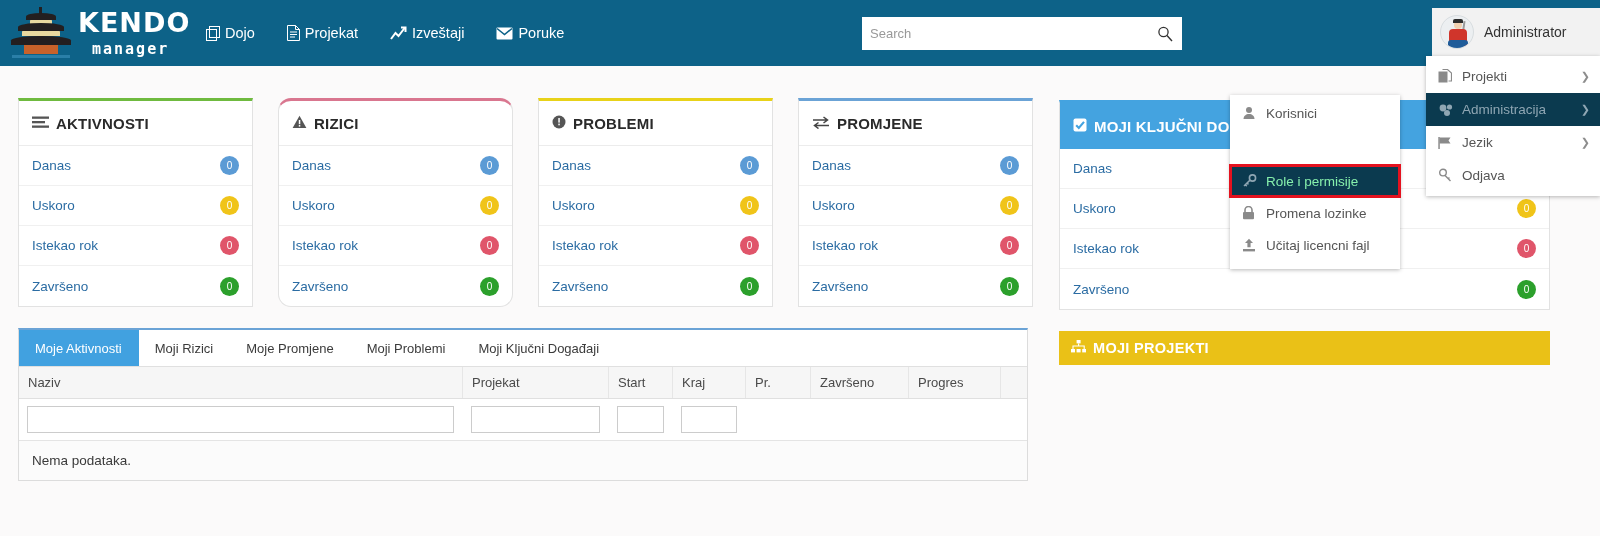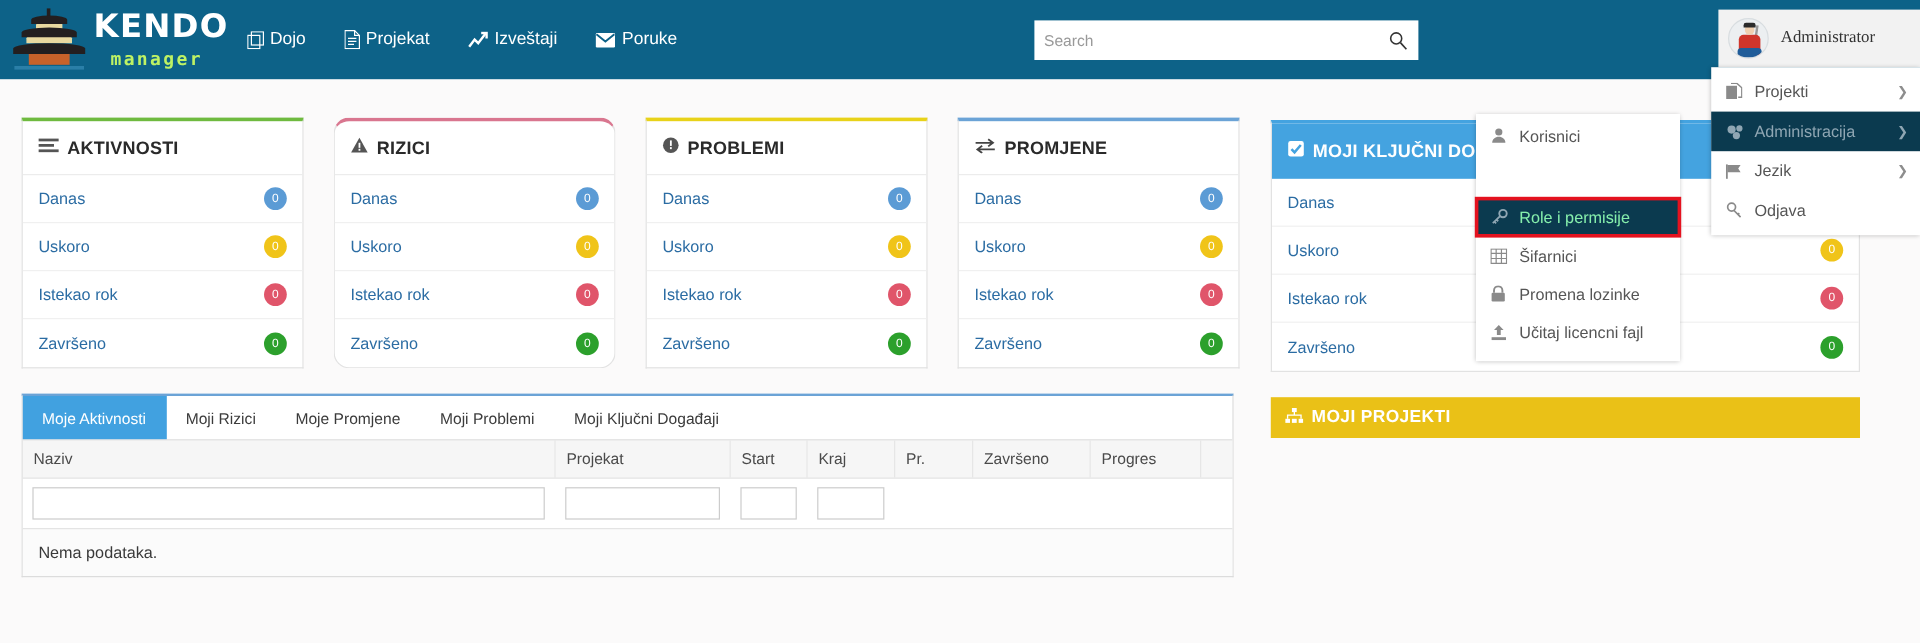--- a/index.html
+++ b/index.html
@@ -36,21 +36,21 @@
   .pagoda .spire{ position:absolute;width:3px;height:8px;left:29px;top:0px;background:#231f20;}
   .pagoda .water{ position:absolute;width:58px;height:3px;left:2px;top:48px;background:#2a7fa8;}
   .logo-text{ margin-left:6px; line-height:1; }
   .logo-kendo{
     font-family:"DejaVu Sans", sans-serif;
     font-size:27px; font-weight:bold; color:#ffffff; letter-spacing:1px;
     display:block;
   }
   .logo-manager{
     font-family:"DejaVu Sans Mono", monospace;
-    font-size:15px; font-weight:bold; color:#bef264; letter-spacing:2px;
+    font-size:15px; font-weight:bold; color:#ffffff; letter-spacing:2px;
     display:block; margin-top:6px; margin-left:14px;
   }
   .navlinks{ display:flex; align-items:center; margin-left:42px; }
   .navlink{
     color:#fff; font-size:14.5px; text-decoration:none;
     margin-right:32px; display:flex; align-items:center; gap:5px;
     cursor:pointer; white-space:nowrap;
   }
   .navlink svg{ display:block; }
 
@@ -64,21 +64,20 @@
     font-size:13px; font-family:"Liberation Sans", sans-serif; color:#555;
     background:transparent;
   }
   #searchwrap input::placeholder{ color:#999; }
   .search-btn{ width:34px; height:33px; display:flex; align-items:center; justify-content:center; cursor:pointer;}
 
   #userbox{
     position:absolute; right:0; top:8px; height:48px; min-width:168px;
     background:#f2f2f2; display:flex; align-items:center; padding:0 10px 0 8px;
     cursor:pointer;
-    font-family:Liberation Serif, serif;
   }
   .avatar{
     width:34px;height:34px;border-radius:50%;background:#eceff1;
     border:1px solid #d8dde0; position:relative; overflow:hidden; flex:none;
   }
   .av-head{position:absolute;width:8px;height:8px;border-radius:50%;background:#f0d0b0;left:13px;top:5px;}
   .av-hat{position:absolute;width:10px;height:4px;background:#2b2b2b;left:12px;top:3px;border-radius:2px 2px 0 0;}
   .av-body{position:absolute;width:18px;height:17px;background:#d0352b;left:8px;top:13px;border-radius:4px 4px 0 0;}
   .av-blue{position:absolute;width:20px;height:8px;background:#1f5c99;left:7px;top:24px;border-radius:3px;}
   .av-stick{position:absolute;width:2px;height:22px;background:#9a9a9a;left:21px;top:5px;transform:rotate(8deg);}
@@ -328,29 +327,20 @@
   <div class="mi sel">
     <span class="mi-ico">
       <svg width="15" height="14" viewBox="0 0 15 14">
           <circle cx="10.5" cy="4" r="3.1" fill="none" stroke="#8fa6b3" stroke-width="1.6"></circle>
           <path d="M8.3 5.9L2 12M3.3 10.7l1.5 1.4M5 9l1.5 1.4" stroke="#8fa6b3" stroke-width="1.5" fill="none"></path>
         </svg>
     </span>
     <span class="mi-lbl">Role i permisije</span>
   </div>
 
-  <div class="mi">
-    <span class="mi-ico">
-      <svg width="14" height="13" viewBox="0 0 14 13">
-          <rect x="0.5" y="0.5" width="13" height="12" fill="none" stroke="#8a8a8a" stroke-width="1.1"></rect>
-          <path d="M0.5 4.2h13M0.5 8.4h13M4.8 0.5v12M9.2 0.5v12" stroke="#8a8a8a" stroke-width="1"></path>
-        </svg>
-    </span>
-    <span class="mi-lbl">Šifarnici</span>
-  </div>
 
   <div class="mi">
     <span class="mi-ico">
       <svg width="13" height="14" viewBox="0 0 13 14">
           <path d="M3 6V4a3.5 3.5 0 017 0v2" fill="none" stroke="#8a8a8a" stroke-width="1.6"></path>
           <rect x="1" y="6" width="11" height="7.2" rx="1" fill="#8a8a8a"></rect>
         </svg>
     </span>
     <span class="mi-lbl">Promena lozinke</span>
   </div>

